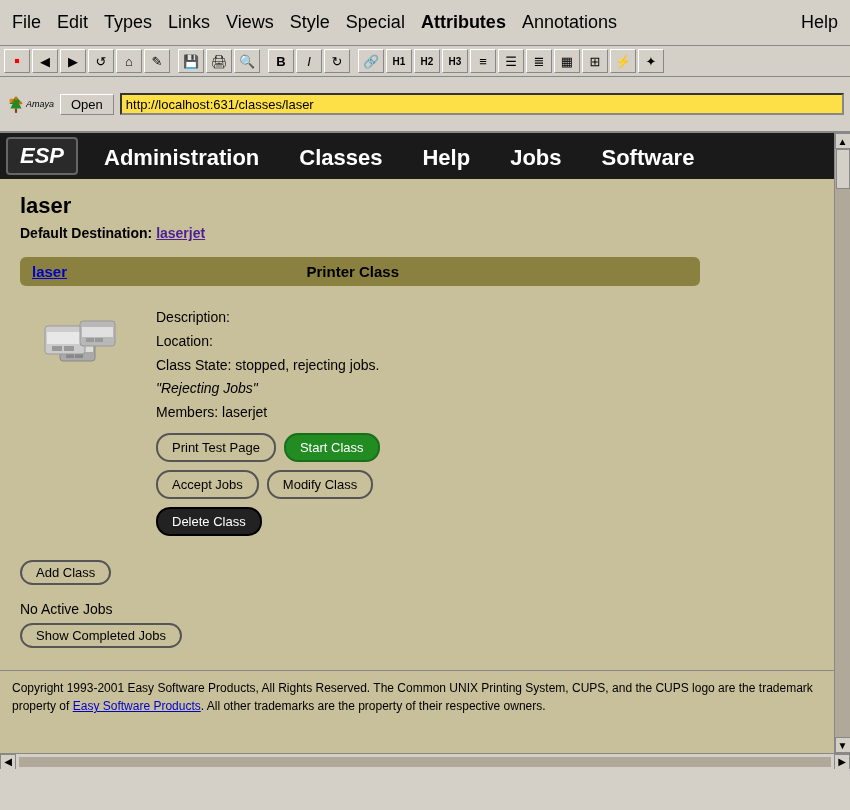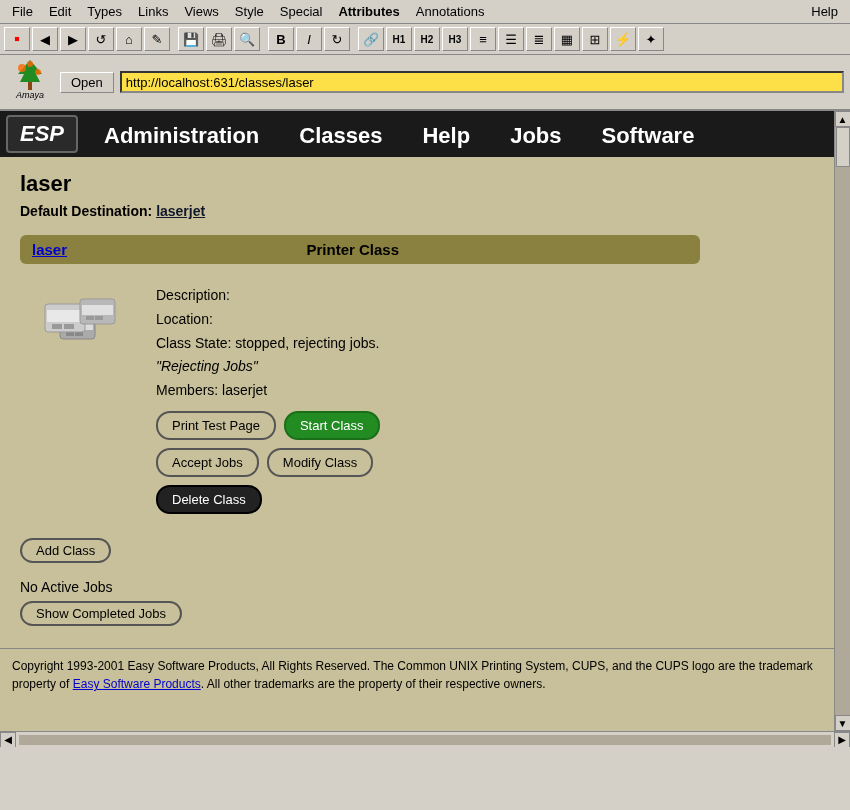--- a/index.html
+++ b/index.html
@@ -3,23 +3,23 @@
   <meta charset="utf-8">
   <style>
     * { margin: 0; padding: 0; box-sizing: border-box; }
     body { font-family: Arial, sans-serif; font-size: 14px; background: #d4d0c8; width: 850px; }
 
     
     .menubar {
       background: #d4d0c8;
       display: flex;
       align-items: center;
-      padding: 2px 4px;
+      padding: 10px 4px;
       border-bottom: 1px solid #888;
-      font-size: 13px;
+      font-size: 18px;
     }
     .menubar span {
       padding: 2px 8px;
       cursor: pointer;
     }
     .menubar span.active { color: #000000; font-weight: bold; }
 
     
     .toolbar {
       background: #d4d0c8;
@@ -46,21 +46,21 @@
     .addressbar {
       background: #d4d0c8;
       display: flex;
       align-items: center;
       padding: 3px 6px;
       gap: 6px;
       border-bottom: 2px solid #888;
     }
     .amaya-logo {
       width: 48px; height: 48px;
-      display: flex; flex-direction: column; align-items: center;
+      display: flex; flex-direction: row; align-items: center;
       font-size: 10px;
     }
     .open-btn {
       background: #d4d0c8;
       border: 1px solid #888;
       border-top-color: #fff;
       border-left-color: #fff;
       padding: 2px 10px;
       font-size: 13px;
       cursor: pointer;
@@ -151,21 +151,21 @@
       font-weight: bold;
       color: #000;
       margin-bottom: 6px;
     }
     .default-dest {
       font-size: 14px;
       font-weight: bold;
       margin-bottom: 16px;
     }
     .default-dest a {
-      color: #0f172a;
+      color: #4c1d95;
       text-decoration: underline;
     }
 
     
     .class-table {
       background: #8a8040;
       border-radius: 6px;
       padding: 6px 12px;
       display: flex;
       align-items: center;

